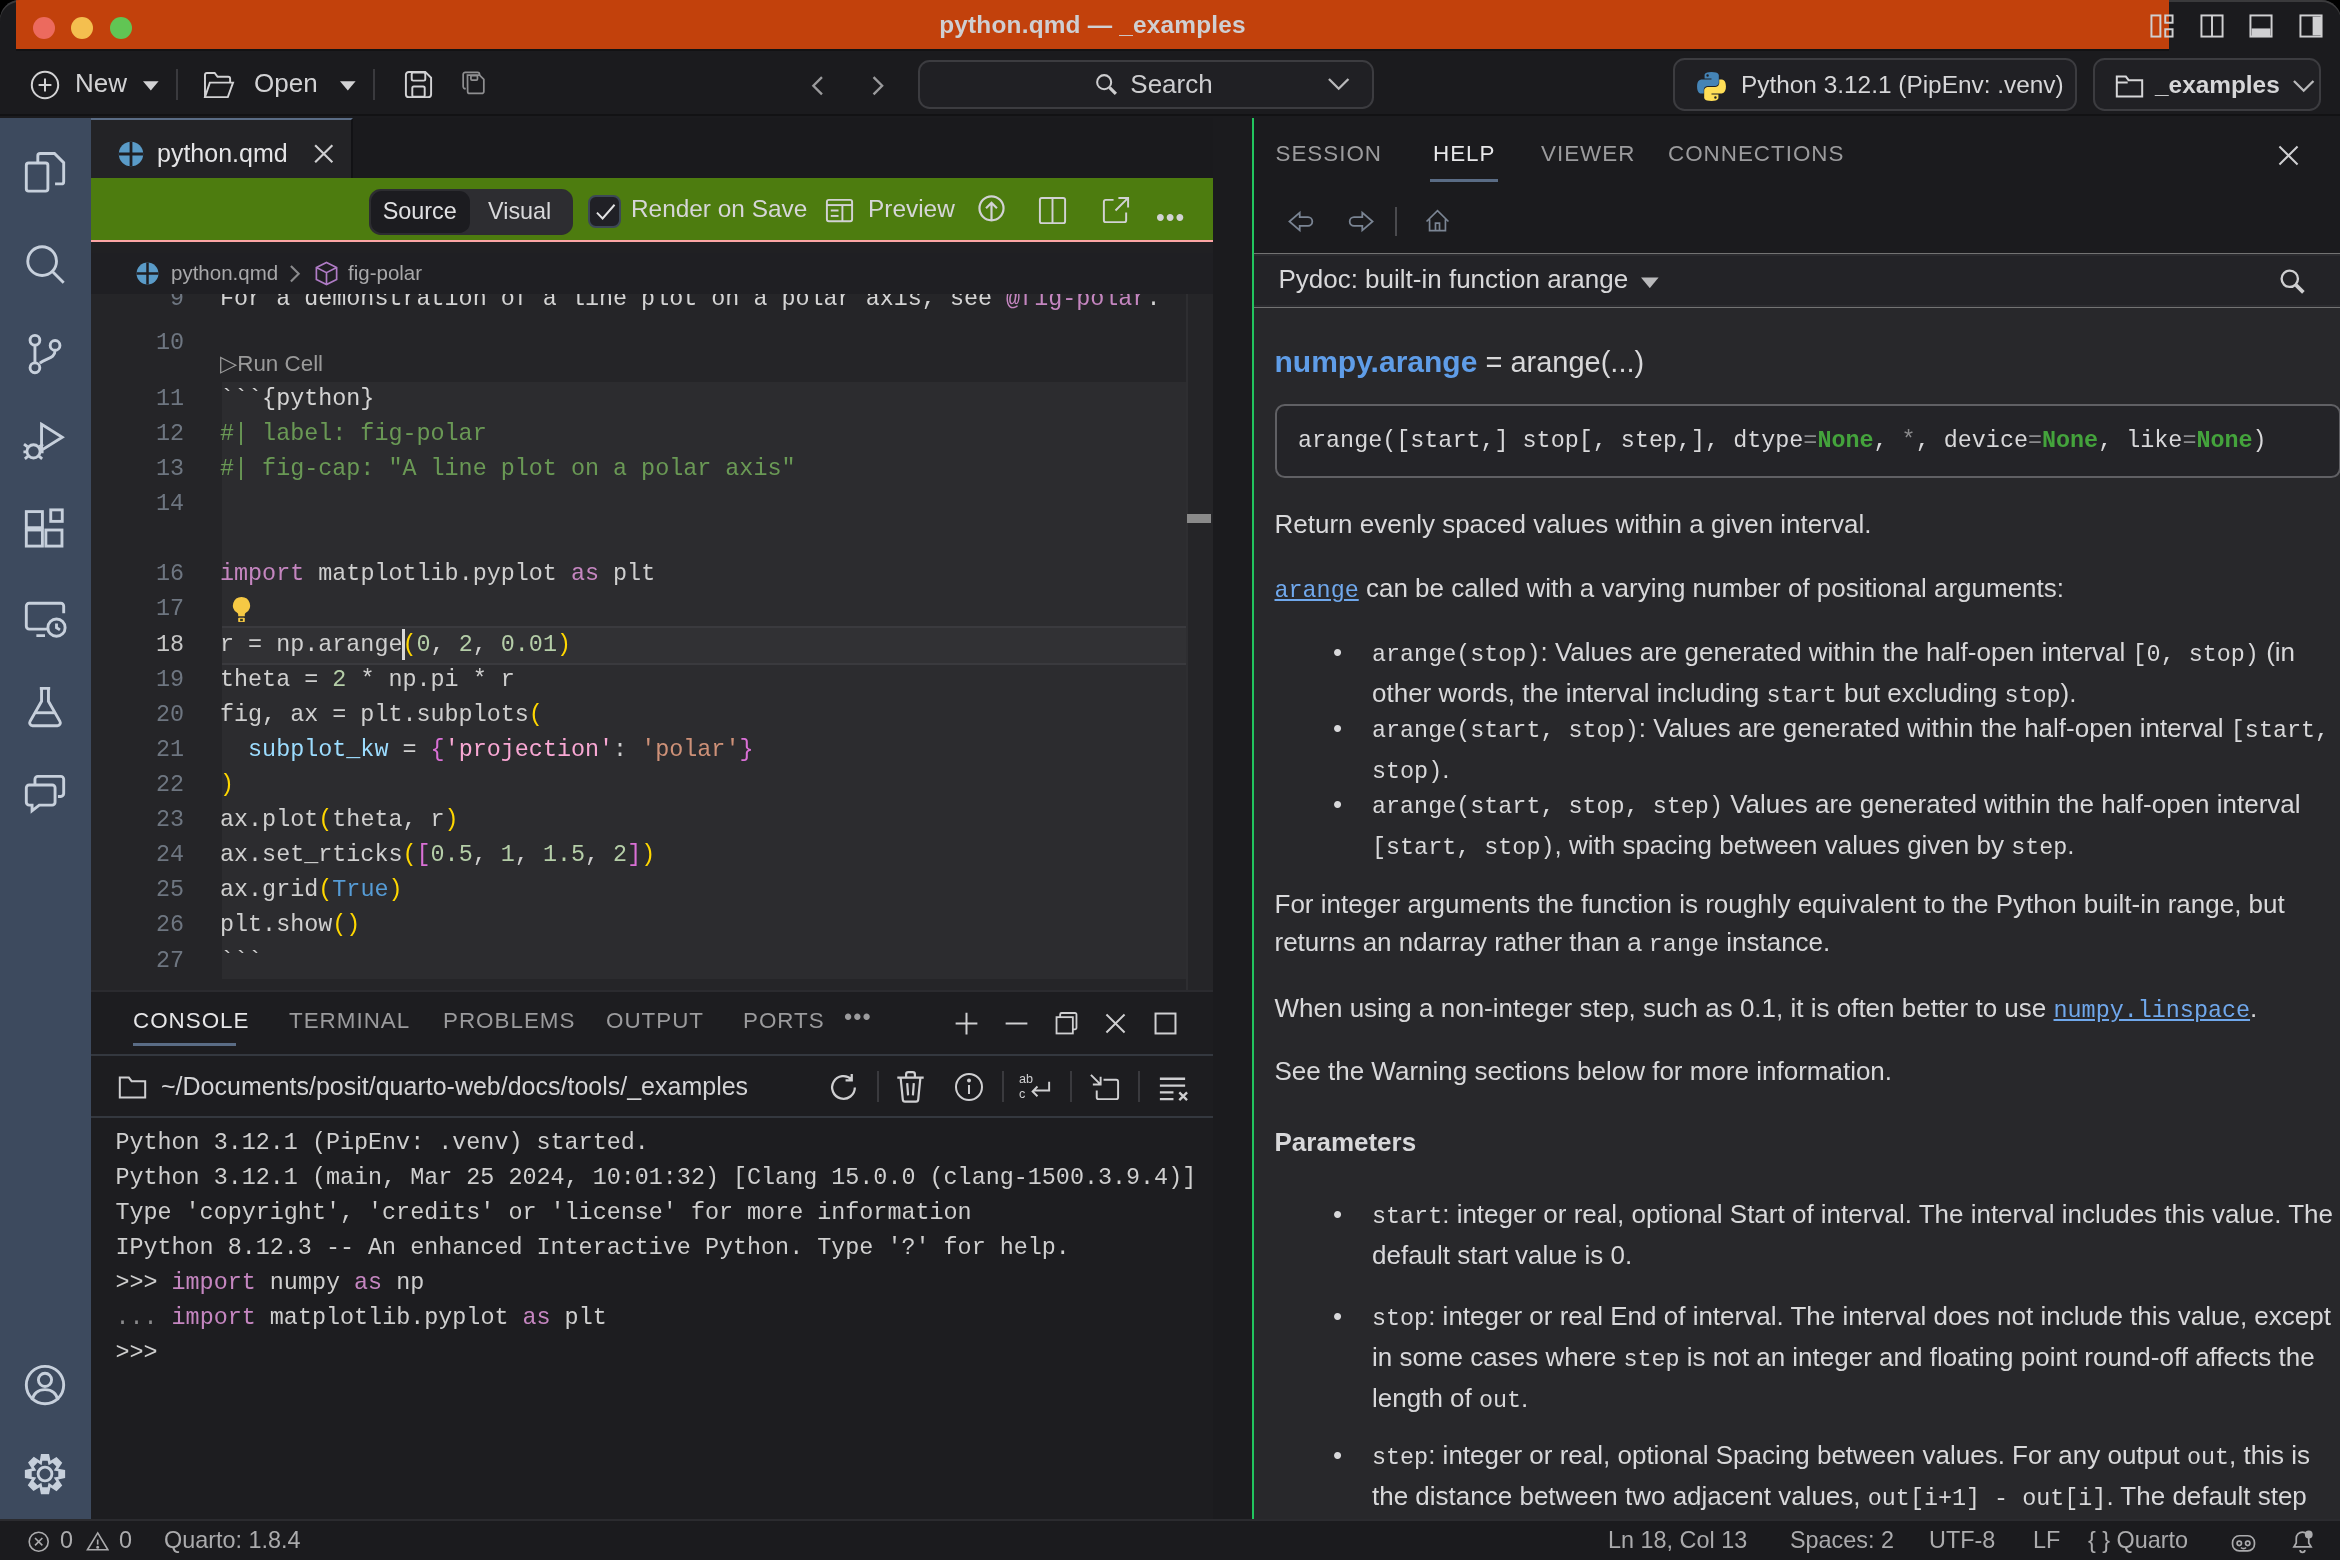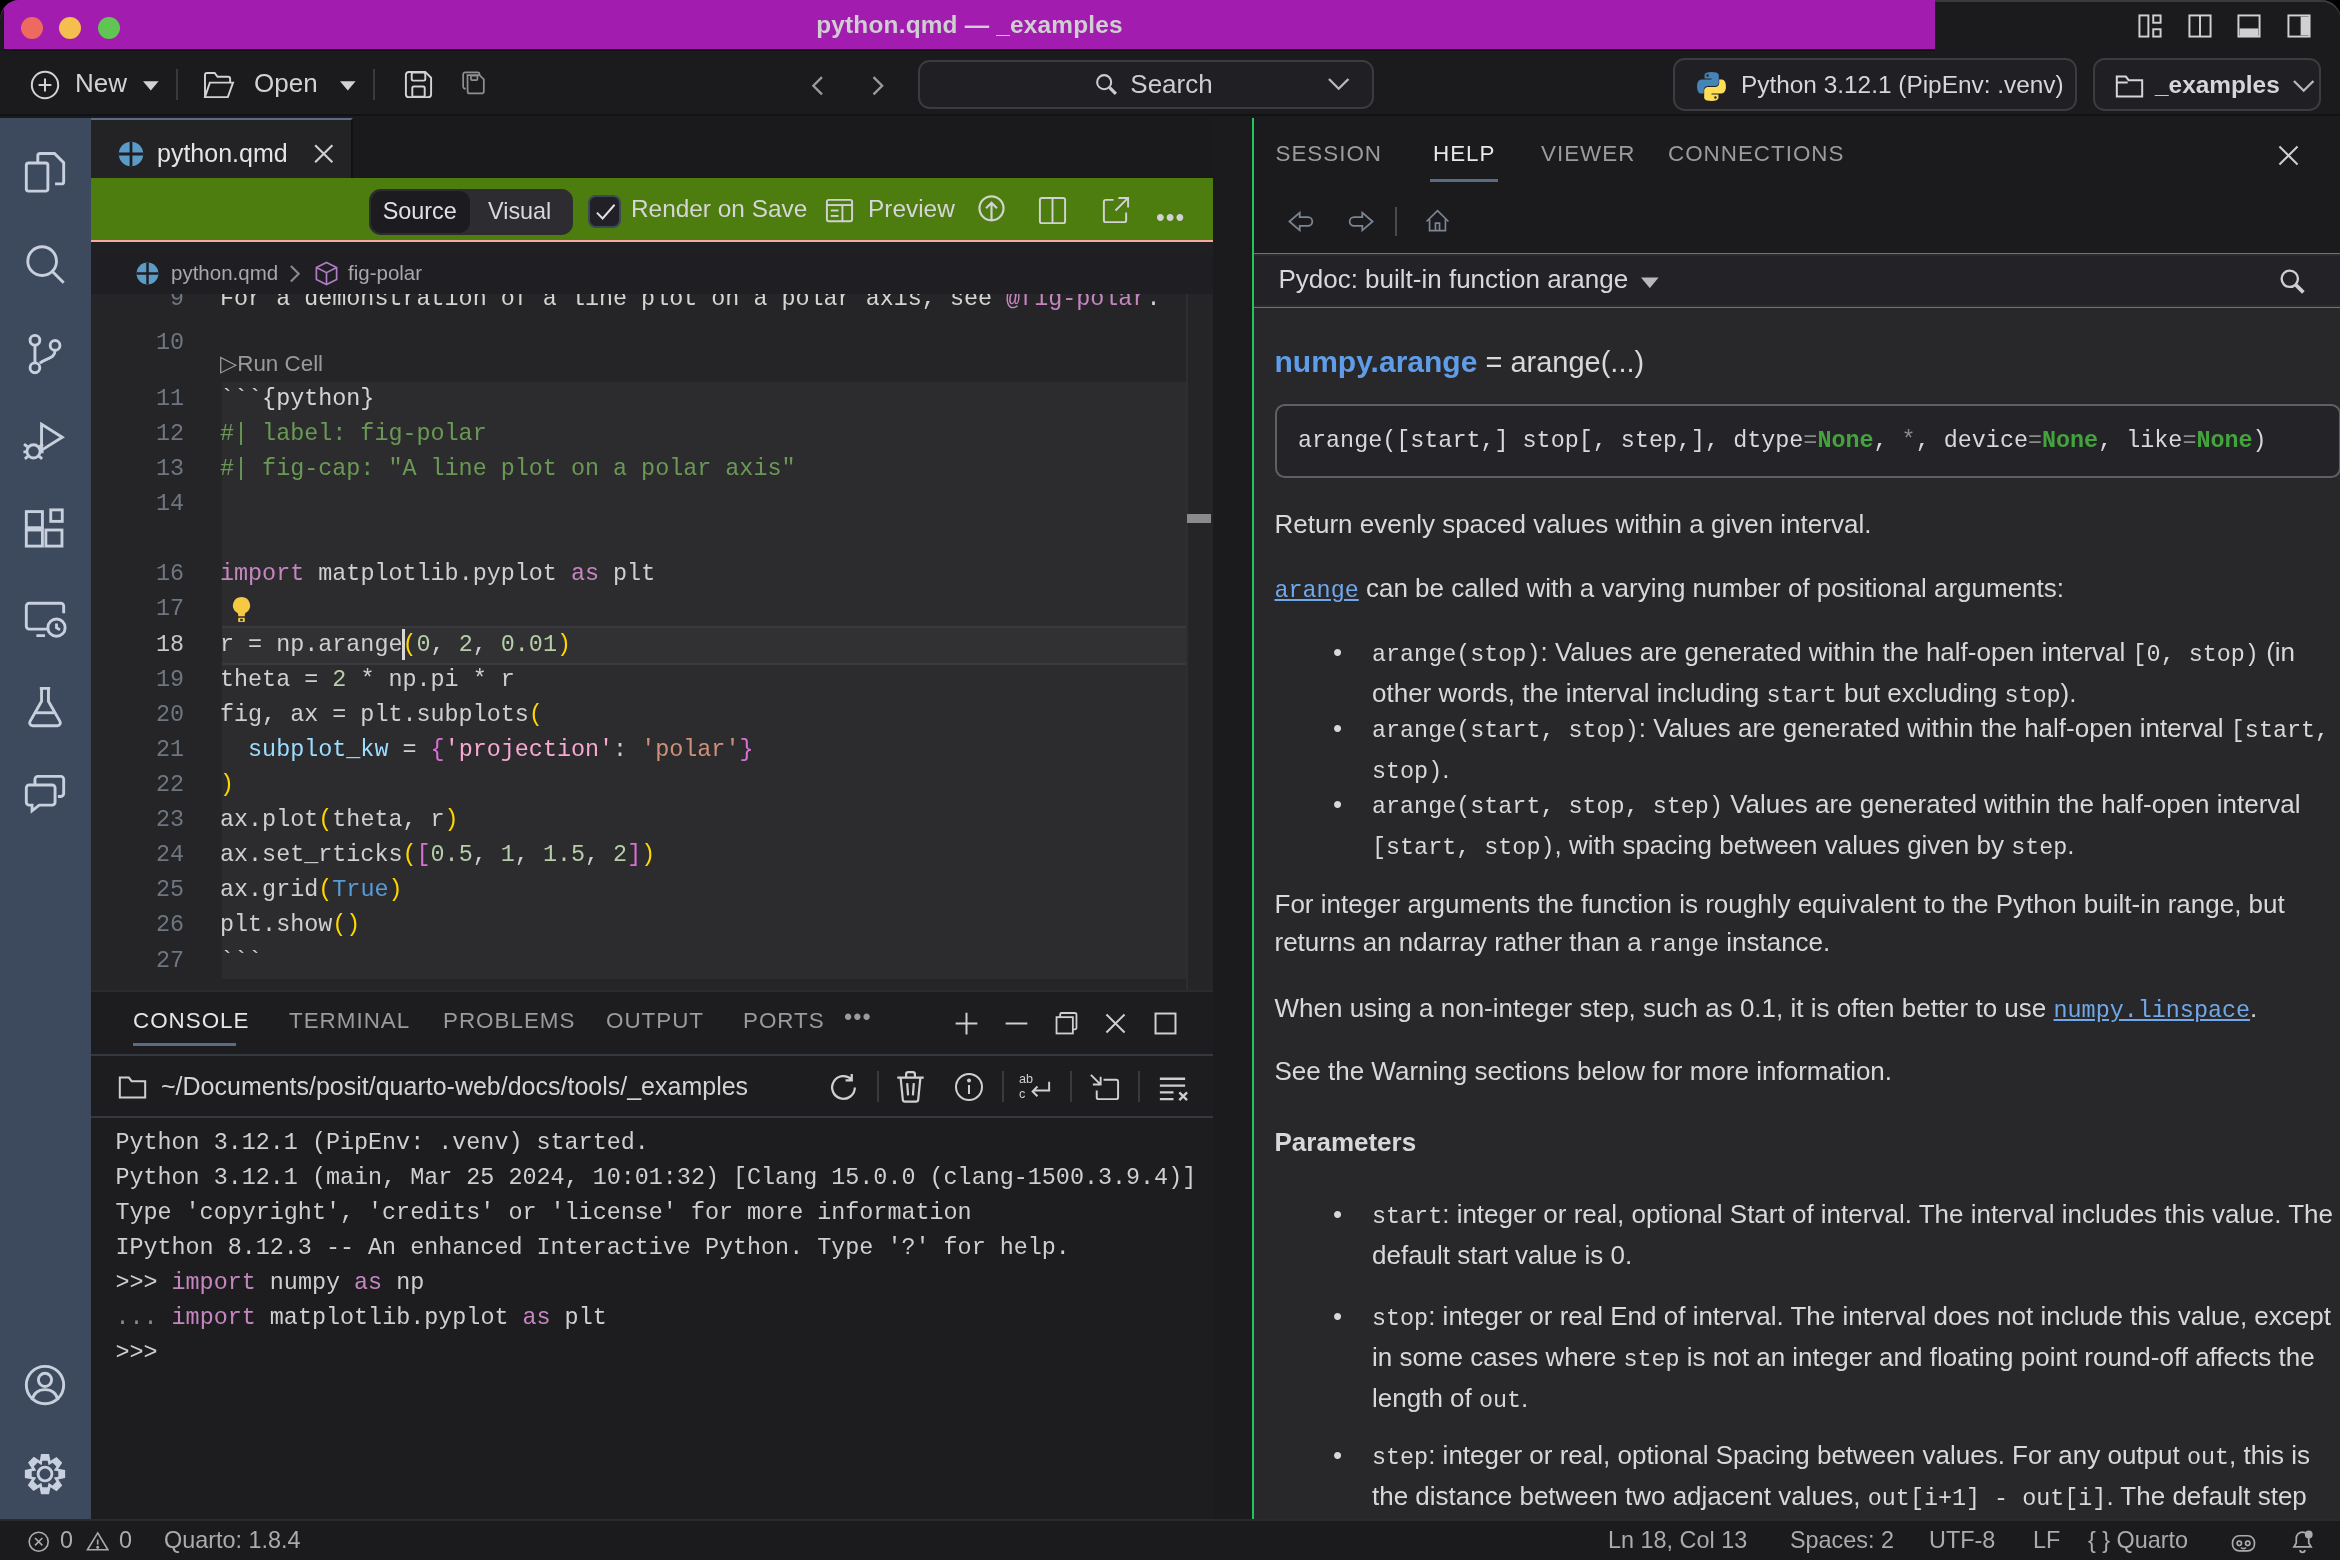--- a/index.html
+++ b/index.html
@@ -2,21 +2,21 @@
 <html><head>
 <meta charset="utf-8">
 <style>
   * { margin:0; padding:0; box-sizing:border-box; }
   html,body { width:2341px; height:1560px; background:#000; overflow:hidden; }
   body { font-family:"Liberation Sans", sans-serif; -webkit-font-smoothing:antialiased; }
   #win { position:absolute; left:0; top:0; width:2341px; height:1560px;
          background:#1b1b1e; border-radius:19.5px 19.5px 0 0; overflow:hidden;
          box-shadow:inset 0 2px 0 #3a3a3c; }
   
-  #titlebar { position:absolute; left:4px; top:0; width:1931px; height:51px; background:#a21caf;
+  #titlebar { position:absolute; left:16px; top:0; width:2153px; height:51px; background:#c2410c;
               border-bottom:2px solid #121214; }
   .tl { position:absolute; top:16.6px; width:22.4px; height:22.4px; border-radius:50%; }
   #title-text { position:absolute; top:0; left:0; right:0; height:51px; line-height:49px;
                 text-align:center; color:#cfcfd2; font-size:24.4px; font-weight:700; letter-spacing:0.2px;}
   .winicon { position:absolute; top:12.7px; }
   
   #toolbar { position:absolute; left:0; top:53px; width:2341px; height:63px; background:#1b1b1e;
              border-bottom:2px solid #121214; }
   .tbtxt { position:absolute; top:0; height:61px; line-height:61px; color:#d2d2d4; font-size:26px; }
   .tbsep { position:absolute; top:15.6px; height:31px; width:2px; background:#3a3a3e; }

